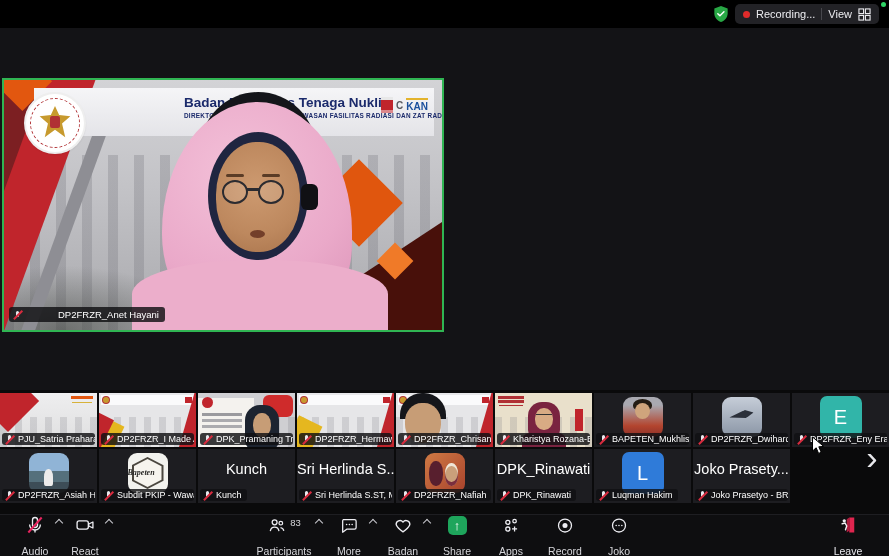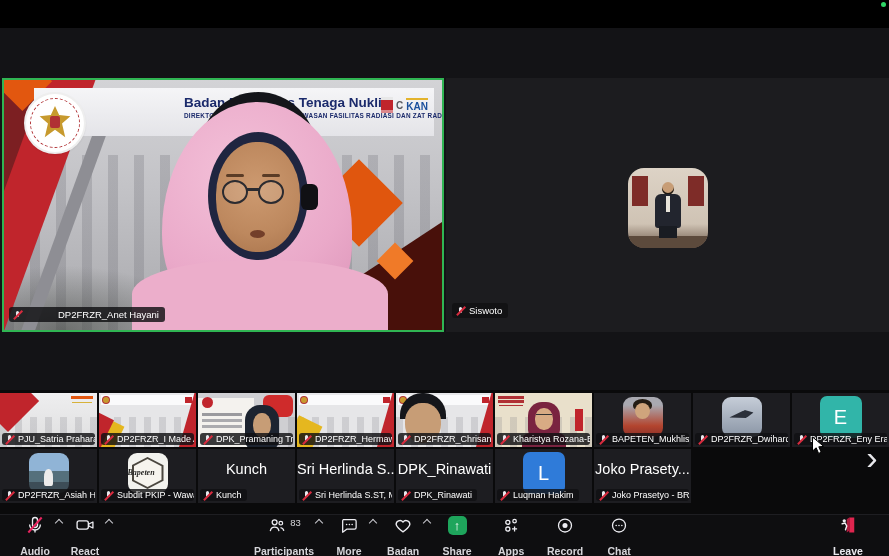--- a/index.html
+++ b/index.html
@@ -186,39 +186,57 @@
 
   .cursor { position:absolute; left:811px; top:436px; z-index:20; }
 
   
   .toolbar { position:absolute; left:0; top:514px; width:889px; height:42px; background:#0e0e10; border-top:1px solid #1e1e22;
     display:flex; align-items:center; padding:0 10px; }
   .tgroup { display:flex; align-items:center; }
   .tgroup.center { margin-left:138px; gap:4px; }
   .tbtn { position:relative; background:none; border:0; color:#d6d6da; display:flex; flex-direction:column; align-items:center;
     min-width:50px; padding:3px 6px 2px; cursor:pointer; font-family:inherit; }
-  .tbtn .tlabel { font-size:10.5px; margin-top:10px; color:#d6d6da; white-space:nowrap;font-weight:bold; }
+  .tbtn .tlabel { font-size:10.5px; margin-top:10px; color:#d6d6da; white-space:nowrap; }
   .ticon { height:19px; display:flex; align-items:center; gap:3px; }
   .tchev { position:absolute; right:-2px; top:7px; width:6px; height:6px; border-top:1.6px solid #c9c9ce; border-right:1.6px solid #c9c9ce;
     transform:rotate(-45deg); }
   .pcount { font-size:9.5px; color:#d6d6da; align-self:flex-start; margin-top:1px; }
   .sharebox { width:19px; height:19px; border-radius:5px; background:var(--share-green,#1ea55c); color:#fff; font-size:13px; font-weight:bold;
     display:grid; place-items:center; line-height:1; }
   .spark { position:relative; width:20px; height:19px; }
   .spark::before { content:"✦"; position:absolute; left:1px; top:-1px; font-size:15px; color:#efefe9; }
   .spark::after { content:"✦"; position:absolute; right:-1px; top:-4px; font-size:8px; color:#e3b32c; }
   .leavebtn { margin-left:auto; margin-right:6px; }
   .leavebtn .tlabel { color:#e9e9ee; }
 </style>
 </head>
 <body>
 
 <div class="app">
 
   <div class="topbar">
+    <div class="tb-right">
+      <svg class="shield" viewBox="0 0 24 26">
+        <path d="M12 1l10 3.6v7.4c0 6.5-4.3 11.2-10 13-5.7-1.8-10-6.5-10-13V4.6z" fill="#28a745"></path>
+        <path d="M7.2 12.5l3.2 3.2 6-6" fill="none" stroke="#fff" stroke-width="2.2" stroke-linecap="round" stroke-linejoin="round"></path>
+      </svg>
+      <div class="recpill">
+        <span class="recdot"></span>
+        <span class="rectext">Recording...</span>
+        <span class="vdiv"></span>
+        <span class="viewtext">View</span>
+        <svg class="gridico" viewBox="0 0 14 14">
+          <rect x="1" y="1" width="5" height="5" fill="none" stroke="#ececf0" stroke-width="1.2"></rect>
+          <rect x="8" y="1" width="5" height="5" fill="none" stroke="#ececf0" stroke-width="1.2"></rect>
+          <rect x="1" y="8" width="5" height="5" fill="none" stroke="#ececf0" stroke-width="1.2"></rect>
+          <rect x="8" y="8" width="5" height="5" fill="none" stroke="#ececf0" stroke-width="1.2"></rect>
+        </svg>
+      </div>
+    </div>
     <span class="corner-dot"></span>
   </div>
 
   <div class="stage">
 
     <div class="tile main">
       <div class="bg-building"></div>
       <i class="st s1"></i>
       <i class="st s2"></i>
       <i class="st s3"></i>
@@ -259,34 +277,20 @@
         <i class="dia d3"></i>
         <span class="htag">#berAKHLAK</span>
       </div>
 
       <div class="ntag main-ntag">
         <span class="mic"></span>
         <span>DP2FRZR_Anet Hayani</span>
       </div>
     </div>
 
-    <div class="tile sec">
-      <div class="savatar">
-        <i class="p1"></i>
-        <i class="p2"></i>
-        <i class="floor"></i>
-        <i class="mhead"></i>
-        <i class="mbody"></i>
-        <i class="mlegs"></i>
-      </div>
-      <div class="ntag sec-ntag">
-        <span class="mic"></span>
-        <span>Siswoto</span>
-      </div>
-    </div>
 
     <div class="handle"></div>
   </div>
 
   <div class="grow row1">
     <div class="gtile">
       <div class="vb v-satria">
         <i class="ctl"></i>
         <i class="brnd"></i>
       </div>
@@ -420,20 +424,29 @@
         </div>
     </div>
     <div class="gtile">
       <div class="bigname">Sri Herlinda S...</div>
       <div class="ntag">
           <span class="mic"></span>
           <span>Sri Herlinda S.ST, M.Si</span>
         </div>
     </div>
     <div class="gtile">
+      <div class="avwrap">
+          <div class="av a-naf"></div>
+        </div>
+      <div class="ntag">
+          <span class="mic"></span>
+          <span>DP2FRZR_Nafiah</span>
+        </div>
+    </div>
+    <div class="gtile">
       <div class="bigname">DPK_Rinawati</div>
       <div class="ntag">
           <span class="mic"></span>
           <span>DPK_Rinawati</span>
         </div>
     </div>
     <div class="gtile">
       <div class="avwrap">
           <div class="avl blue">L</div>
         </div>
@@ -546,21 +559,21 @@
       </button>
       <button class="tbtn">
         <span class="ticon">
           <svg width="20" height="19" viewBox="0 0 24 24">
             <circle cx="12" cy="12" r="8.2" fill="none" stroke="#ededf2" stroke-width="1.6"></circle>
             <circle cx="8.4" cy="12" r="1" fill="#ededf2"></circle>
               <circle cx="12" cy="12" r="1" fill="#ededf2"></circle>
               <circle cx="15.6" cy="12" r="1" fill="#ededf2"></circle>
           </svg>
         </span>
-        <span class="tlabel">Chat</span>
+        <span class="tlabel">Joko</span>
       </button>
     </div>
 
     <button class="tbtn leavebtn">
       <span class="ticon">
         <svg width="22" height="20" viewBox="0 0 24 24">
           <path d="M13.5 3h6v18h-6z" fill="#e0254f"></path>
           <path d="M13.5 3l-3 2v16l3-2z" fill="#b01c3e"></path>
           <circle cx="7.5" cy="7" r="2" fill="#f0f0f4"></circle>
           <path d="M5 10.5l3.5-.8 2 3.5-1.5 4.5" fill="none" stroke="#f0f0f4" stroke-width="1.7" stroke-linecap="round"></path>

